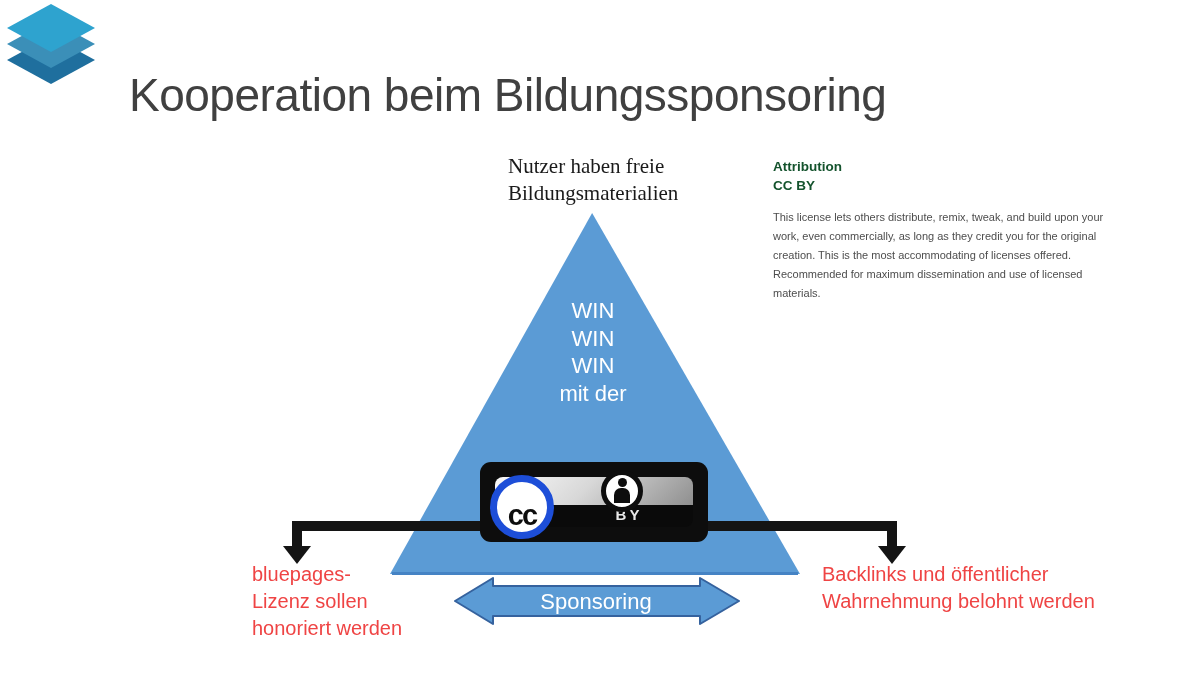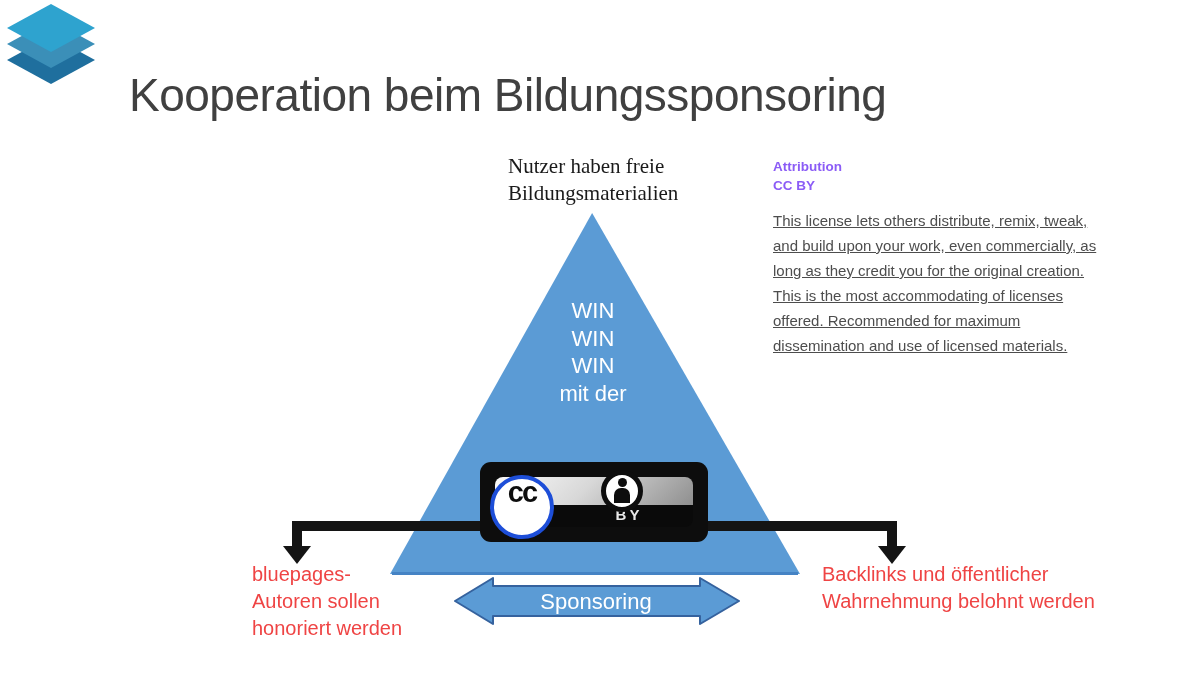--- a/index.html
+++ b/index.html
@@ -18,22 +18,22 @@
 
   
   .title{position:absolute;left:129px;top:68px;margin:0;font-size:46px;font-weight:400;
     letter-spacing:-0.5px;color:#404040;white-space:nowrap;}
 
   
   .top-label{position:absolute;left:508px;top:153px;font-size:21px;line-height:27px;color:#1a1a1a;font-family:Liberation Serif, serif;}
 
   
   .license{position:absolute;left:773px;top:157px;width:332px;}
-  .license-h{font-size:13.5px;font-weight:700;line-height:19px;color:#8b5cf6;}
-  .license-body{margin:13px 0 0 0;font-size:15px;line-height:25px;color:#4d4d4d;text-decoration:underline;}
+  .license-h{font-size:13.5px;font-weight:700;line-height:19px;color:#14532d;}
+  .license-body{margin:13px 0 0 0;font-size:11px;line-height:19px;color:#4d4d4d;}
 
   
   .triangle{position:absolute;left:390px;top:213px;width:410px;height:361px;background:#5b9bd5;
     clip-path:polygon(49.3% 0,100% 100%,0 100%);z-index:1;}
   .triangle-base{position:absolute;left:392px;top:572px;width:406px;height:3px;background:#4583c4;z-index:2;}
   .triangle-text{position:absolute;left:468px;top:297px;width:250px;text-align:center;color:#ffffff;
     font-size:22px;line-height:27.5px;z-index:2;}
 
   
   .bar{position:absolute;background:#141414;z-index:3;}
@@ -48,21 +48,21 @@
 
   
   .cc-badge{position:absolute;left:480px;top:462px;width:228px;height:80px;background:#0d0d0d;
     border-radius:11px;padding:15px;box-sizing:border-box;z-index:4;}
   .cc-badge-inner{width:100%;height:100%;border-radius:8px;overflow:hidden;display:flex;flex-direction:column;}
   .cc-badge-top{flex:1;background:linear-gradient(135deg,#fafafa 0%,#d8d8d8 45%,#8f8f8f 100%);}
   .cc-badge-strip{position:relative;height:22px;background:#0a0a0a;}
   .cc-by-label{position:absolute;left:70px;right:0;top:1px;text-align:center;color:#e9e9e9;
     font-size:15px;font-weight:700;letter-spacing:3px;}
   .cc-circle{position:absolute;left:490px;top:475px;width:64px;height:64px;background:#ffffff;
-    border:4px solid #1d4ed8;border-radius:50%;box-sizing:border-box;display:flex;align-items:flex-start;
+    border:7px solid #1d4ed8;border-radius:50%;box-sizing:border-box;display:flex;align-items:flex-end;
     justify-content:center;z-index:5;}
   .cc-letters{font-size:29px;font-weight:700;letter-spacing:-2px;color:#0d0d0d;margin-top:-3px;}
   .person-circle{position:absolute;left:601px;top:470px;width:42px;height:42px;background:#ffffff;
     border:5px solid #0d0d0d;border-radius:50%;box-sizing:border-box;z-index:5;}
   .person-head{position:absolute;left:11.5px;top:3px;width:9px;height:9px;background:#0d0d0d;border-radius:50%;}
   .person-body{position:absolute;left:8px;top:13px;width:16px;height:15px;background:#0d0d0d;
     border-radius:7px 7px 0 0;}
 
   
   .note{position:absolute;font-size:20px;line-height:27px;color:#ef4444;z-index:2;}
@@ -124,21 +124,21 @@
   <div class="cc-circle">
     <span class="cc-letters">cc</span>
   </div>
   <div class="person-circle">
     <div class="person-head"></div>
     <div class="person-body"></div>
   </div>
 
   <div class="note note-left">
     <div>bluepages-</div>
-    <div>Autoren sollen</div>
+    <div>Lizenz sollen</div>
     <div>honoriert werden</div>
   </div>
 
   <div class="note note-right">
     <div>Backlinks und öffentlicher</div>
     <div>Wahrnehmung belohnt werden</div>
   </div>
 
   <svg class="sponsor-svg" width="290" height="48" viewBox="0 0 290 48">
     <polygon points="3,24 41,1 41,9 248,9 248,1 287,24 248,47 248,39 41,39 41,47" fill="#5b9bd5" stroke="#35629e" stroke-width="2" stroke-linejoin="round"></polygon>

